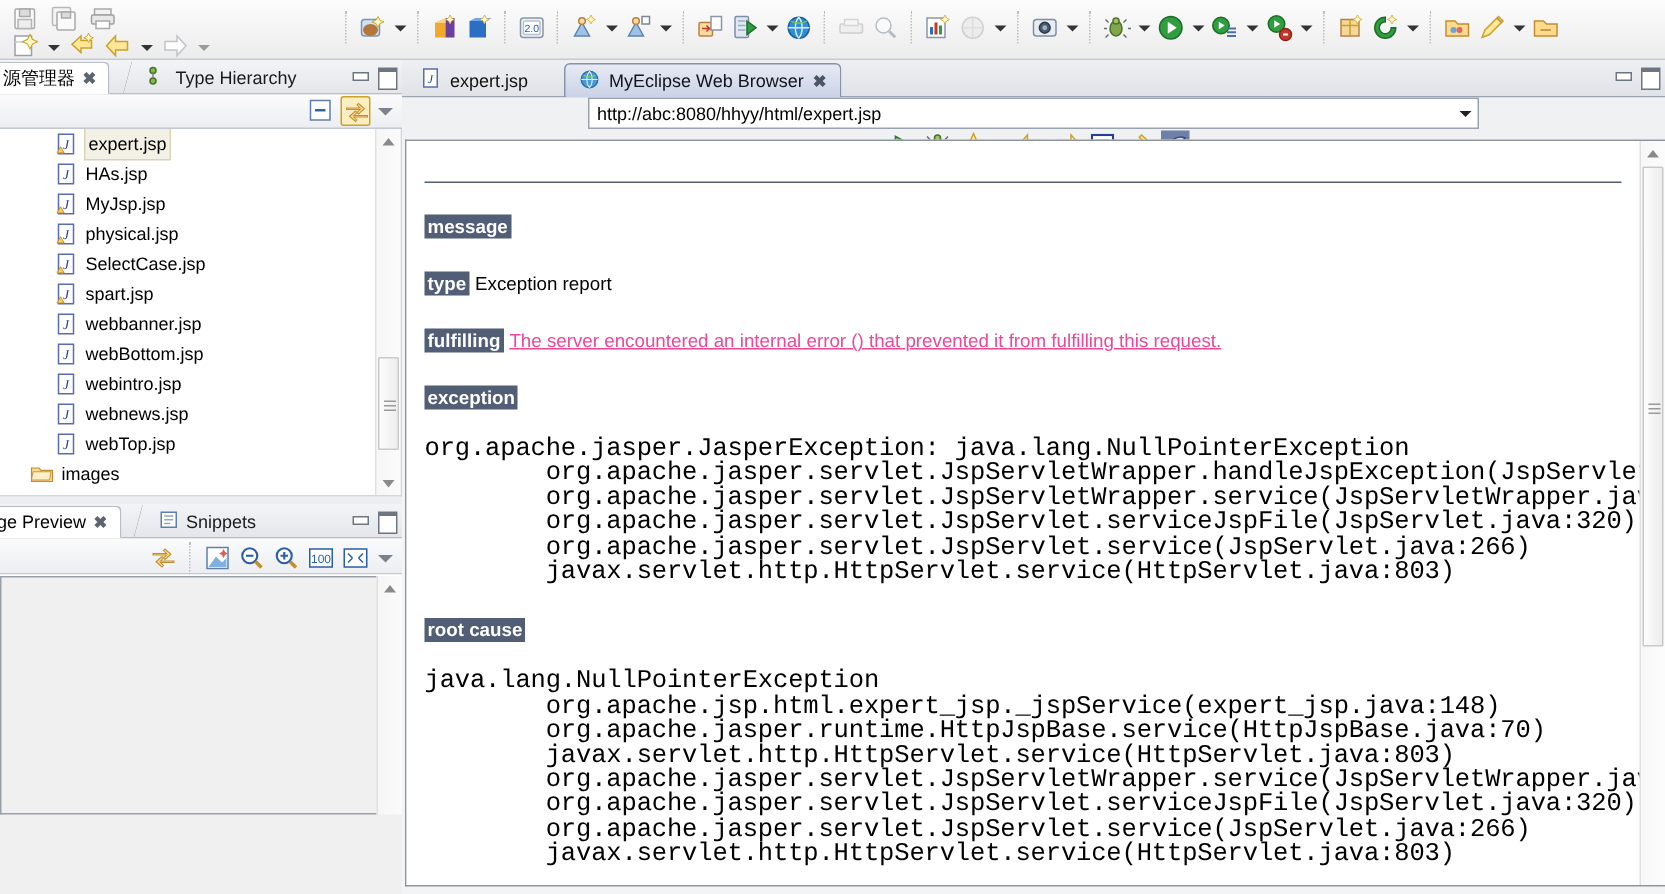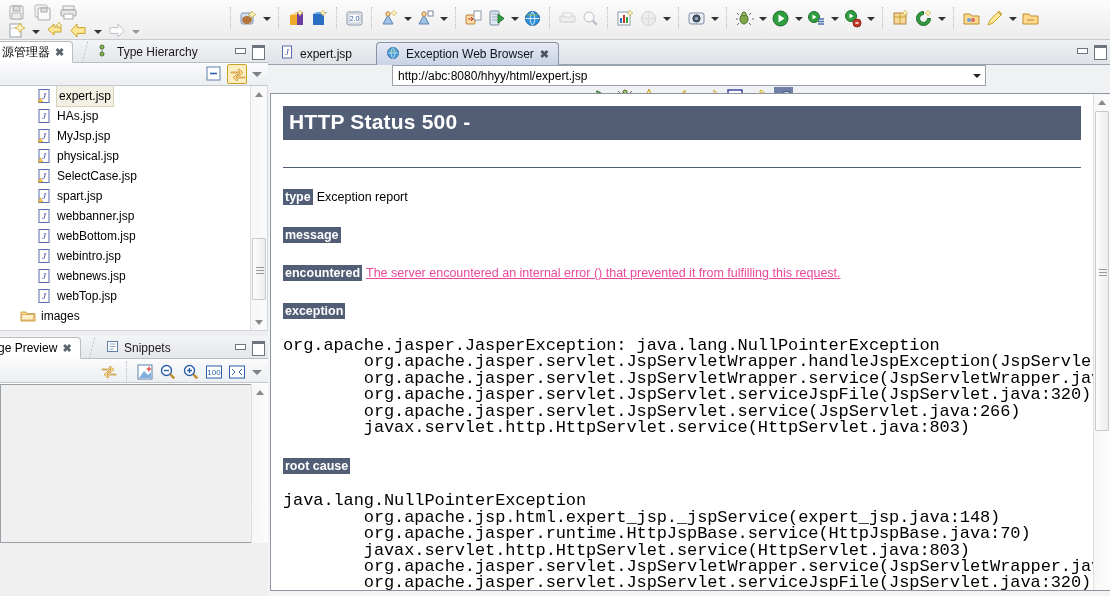--- a/index.html
+++ b/index.html
@@ -665,21 +665,21 @@
         <span>expert.jsp</span>
       </div>
       <div class="etab active" style="left:108px;">
         <span>
           <svg width="14" height="14" viewBox="0 0 14 14">
               <circle cx="7" cy="7" r="5.5" fill="#4a9bd8" stroke="#2a6fa8"></circle>
               <path d="M1.5 7h11M7 1.5c2.4 2.8 2.4 8.2 0 11M7 1.5c-2.4 2.8-2.4 8.2 0 11" stroke="#dbeefa" fill="none" stroke-width=".7"></path>
               <path d="M3 4c2.4 1.6 5.6 1.6 8 0" stroke="#8ed06a" fill="none" stroke-width=".7"></path>
             </svg>
         </span>
-        <span>Exception Web Browser</span>
+        <span>MyEclipse Web Browser</span>
         <span class="x">✖</span>
       </div>
       <div class="panel-btns">
         <span class="pb-min"></span>
         <span class="pb-max"></span>
       </div>
     </div>
 
     <div class="urlbar">
       <div class="urlbox">
@@ -732,31 +732,30 @@
           <svg width="21" height="21" viewBox="0 0 21 21">
               <rect x="1" y="1" width="19" height="19" fill="#6e7fa8"></rect>
               <path d="M4 14c4-8 9-10 13-8-3 3-4 6-9 9z" fill="#c9d4ea" stroke="#3b4a6b"></path>
             </svg>
         </span>
       </div>
     </div>
 
     <div class="browser">
       <div class="page">
-        <h1 class="http-h1">HTTP Status 500 - </h1>
         <hr class="hr-line">
 
+        <div class="kv">
+          <b class="tag">message</b><span class="val"></span>
+        </div>
         <div class="kv">
           <b class="tag">type</b><span class="val">Exception report</span>
         </div>
         <div class="kv">
-          <b class="tag">message</b><span class="val"></span>
-        </div>
-        <div class="kv">
-          <b class="tag">encountered</b><a class="desc" href="#">The server encountered an internal error () that prevented it from fulfilling this request.</a>
+          <b class="tag">fulfilling</b><a class="desc" href="#">The server encountered an internal error () that prevented it from fulfilling this request.</a>
         </div>
         <div class="kv">
           <b class="tag">exception</b>
         </div>
 
         <pre class="trace">org.apache.jasper.JasperException: java.lang.NullPointerException
         org.apache.jasper.servlet.JspServletWrapper.handleJspException(JspServletWrapper.java:541)
         org.apache.jasper.servlet.JspServletWrapper.service(JspServletWrapper.java:435)
         org.apache.jasper.servlet.JspServlet.serviceJspFile(JspServlet.java:320)
         org.apache.jasper.servlet.JspServlet.service(JspServlet.java:266)

